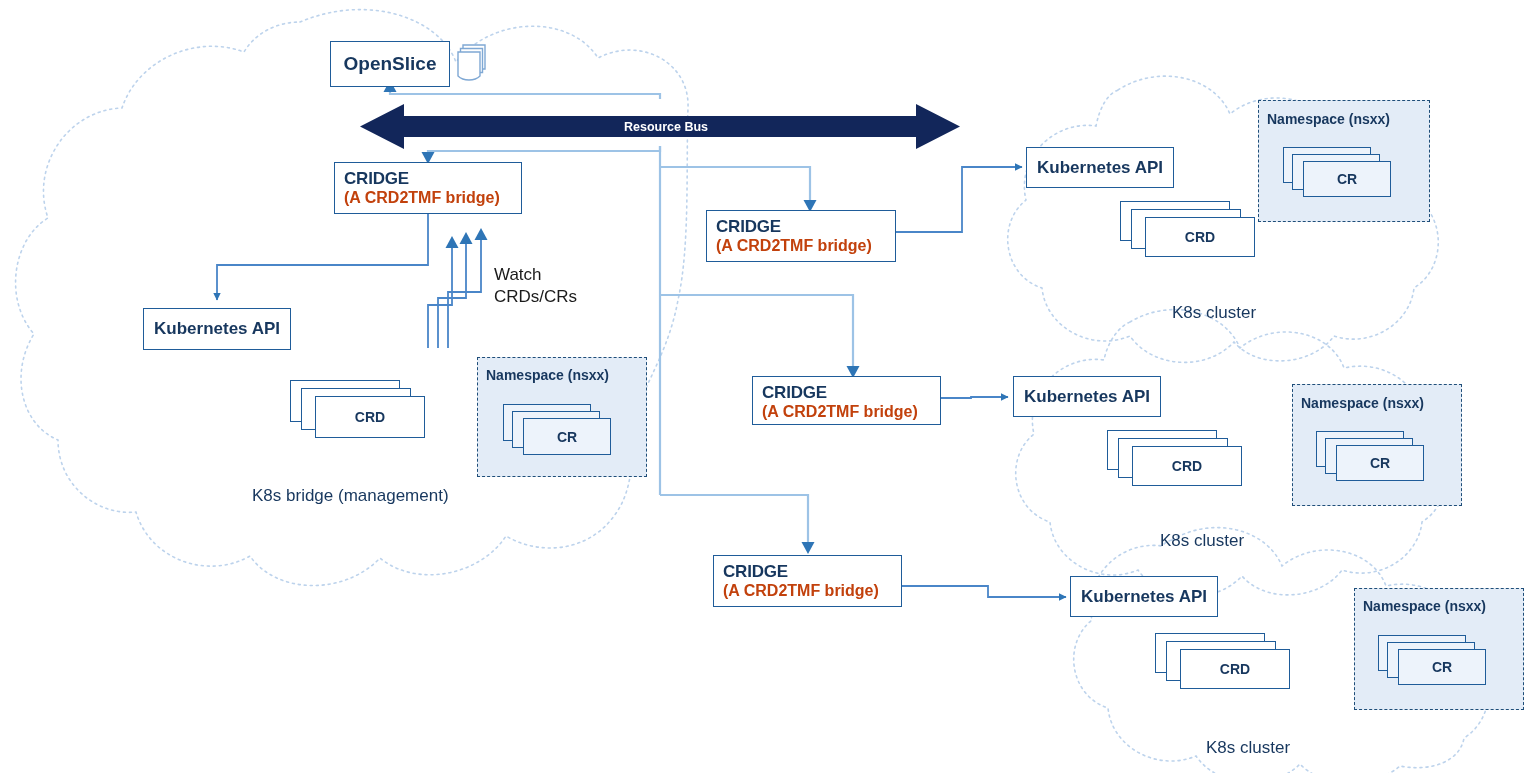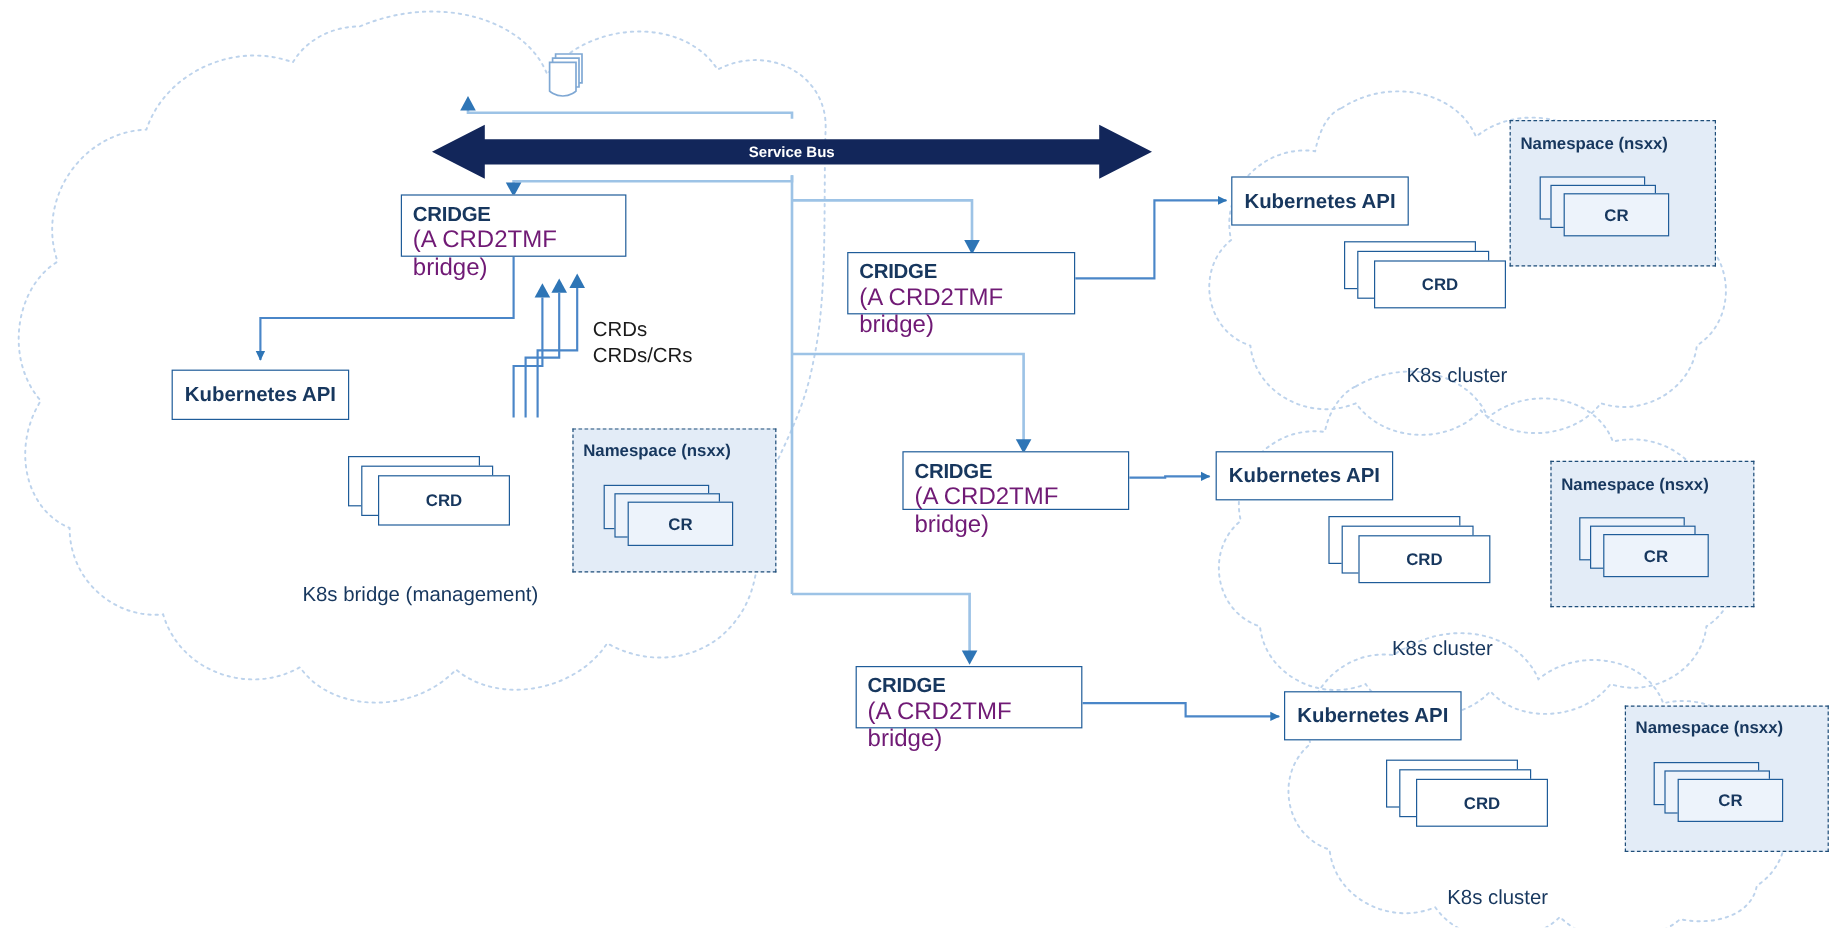--- a/index.html
+++ b/index.html
@@ -30,23 +30,23 @@
     background: #ffffff;
     color: #17375E;
   }
   .node .t1 {
     font-weight: bold;
     font-size: 17px;
     color: #17375E;
     letter-spacing: -0.2px;
   }
   .node .t2 {
-    font-size: 20px;
-    color: #701a75;
-    font-weight: normal;
+    font-size: 16px;
+    color: #c2410c;
+    font-weight: bold;
   }
   .box-pad {
     padding: 6px 9px;
   }
   .centered {
     display: flex;
     align-items: center;
     justify-content: center;
     text-align: center;
   }
@@ -242,39 +242,42 @@
       <path d="M 902 586 L 988 586 L 988 597 L 1066 597"></path>
     </g>
 
     <g>
       <path d="M 360 126.5
                L 404 104 L 404 116 L 916 116 L 916 104 L 960 126.5
                L 916 149 L 916 137 L 404 137 L 404 149 Z" fill="#12265A"></path>
     </g>
   </svg>
 
+  <div class="node centered" style="left:330px; top:41px; width:120px; height:46px;">
+    <span class="openslice-label">OpenSlice</span>
+  </div>
 
   <div style="position:absolute; left:455px; top:41px; width:40px; height:46px;">
     <svg width="40" height="46" viewBox="0 0 40 46" xmlns="http://www.w3.org/2000/svg">
       <path d="M8 4 L30 4 L30 28 L8 28 Z" fill="#ffffff" stroke="#7FA8D4" stroke-width="1.4"></path>
       <path d="M5.5 7.5 L27.5 7.5 L27.5 31.5 L5.5 31.5 Z" fill="#ffffff" stroke="#7FA8D4" stroke-width="1.4"></path>
       <path d="M3 11 L25 11 L25 35 C25 35, 21 39, 14 39 C7 39, 3 35, 3 35 Z" fill="#ffffff" stroke="#7FA8D4" stroke-width="1.4"></path>
     </svg>
   </div>
 
 
-  <div class="servicebus-label" style="left:624px; top:120px;">Service Bus</div>
+  <div class="servicebus-label" style="left:624px; top:120px;">Resource Bus</div>
 
   <div class="node box-pad" style="left:334px; top:162px; width:188px; height:52px;">
     <div class="t1">CRIDGE</div>
     <div class="t2">(A CRD2TMF bridge)</div>
   </div>
 
   <div class="plain-label" style="left:494px; top:264px; width:150px;">
-    <div>CRDs</div>
+    <div>Watch</div>
     <div>CRDs/CRs</div>
   </div>
 
   <div class="node centered" style="left:143px; top:308px; width:148px; height:42px;">
     <span class="k8s-api">Kubernetes API</span>
   </div>
 
   <div style="position:absolute; left:290px; top:380px; width:140px; height:55px;">
     <div class="stack-card" style="left:0px;  top:0px;  width:110px; height:42px;"></div>
     <div class="stack-card" style="left:11px; top:8px;  width:110px; height:42px;"></div>

